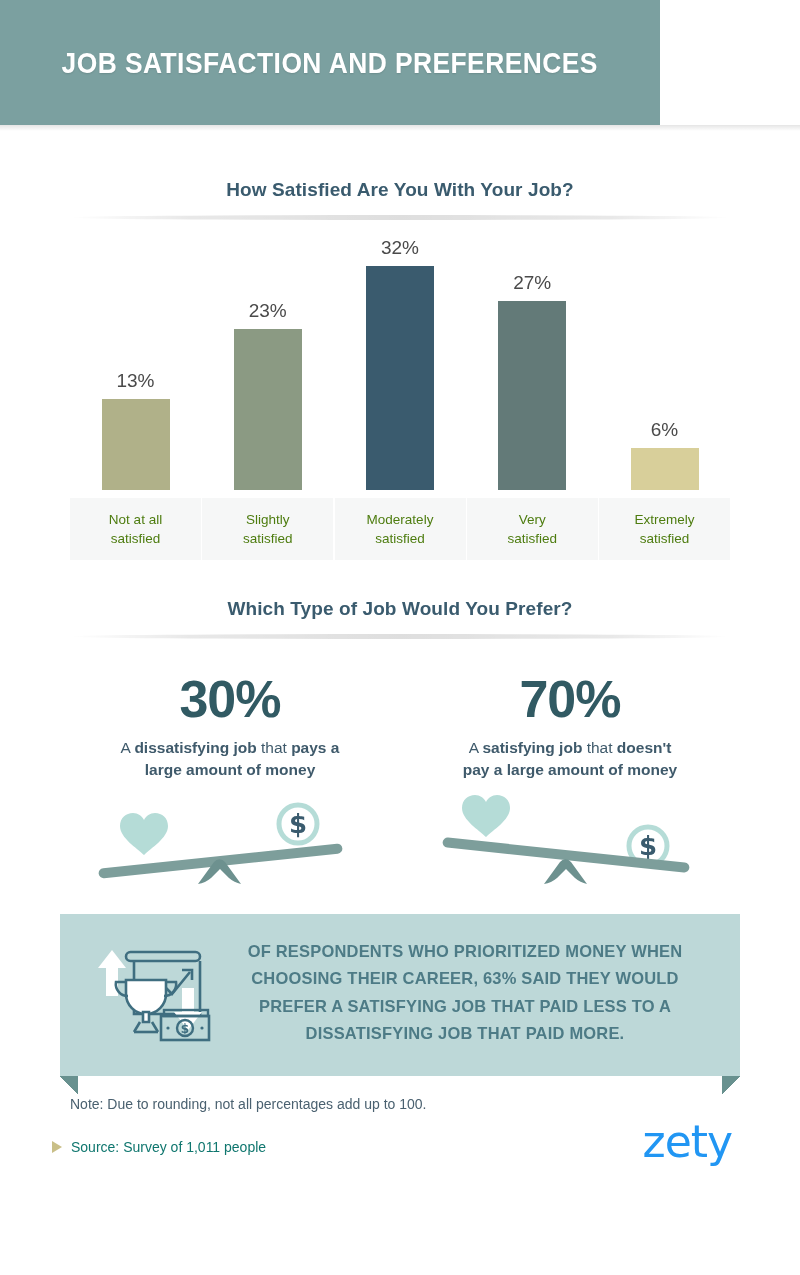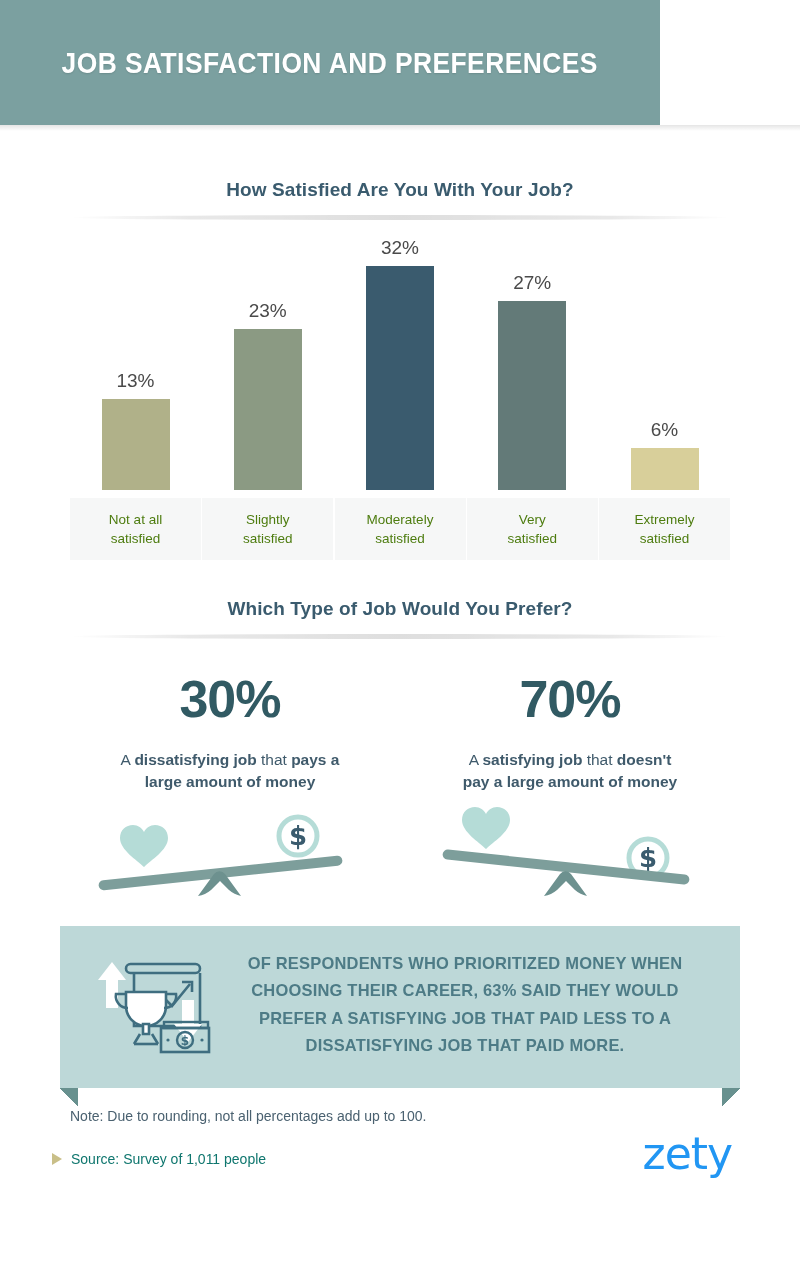--- a/index.html
+++ b/index.html
@@ -99,21 +99,21 @@
   .pref{
     width:320px;
     display:flex;flex-direction:column;align-items:center;
     position:relative;
   }
   .pref-pct{
     font-size:52px;font-weight:bold;color:#315a63;
     line-height:1;letter-spacing:-1px;
   }
   .pref-desc{
-    margin-top:24px;
+    margin-top:12px;
     font-size:15.5px;line-height:1.44;text-align:center;
     color:#3f5a6b;max-width:230px;
   }
   .pref-desc b{font-weight:bold;}
   .seesaw{margin-top:6px;}
 
   
   .callout-wrap{
     width:680px;margin:26px auto 0 auto;position:relative;
   }

